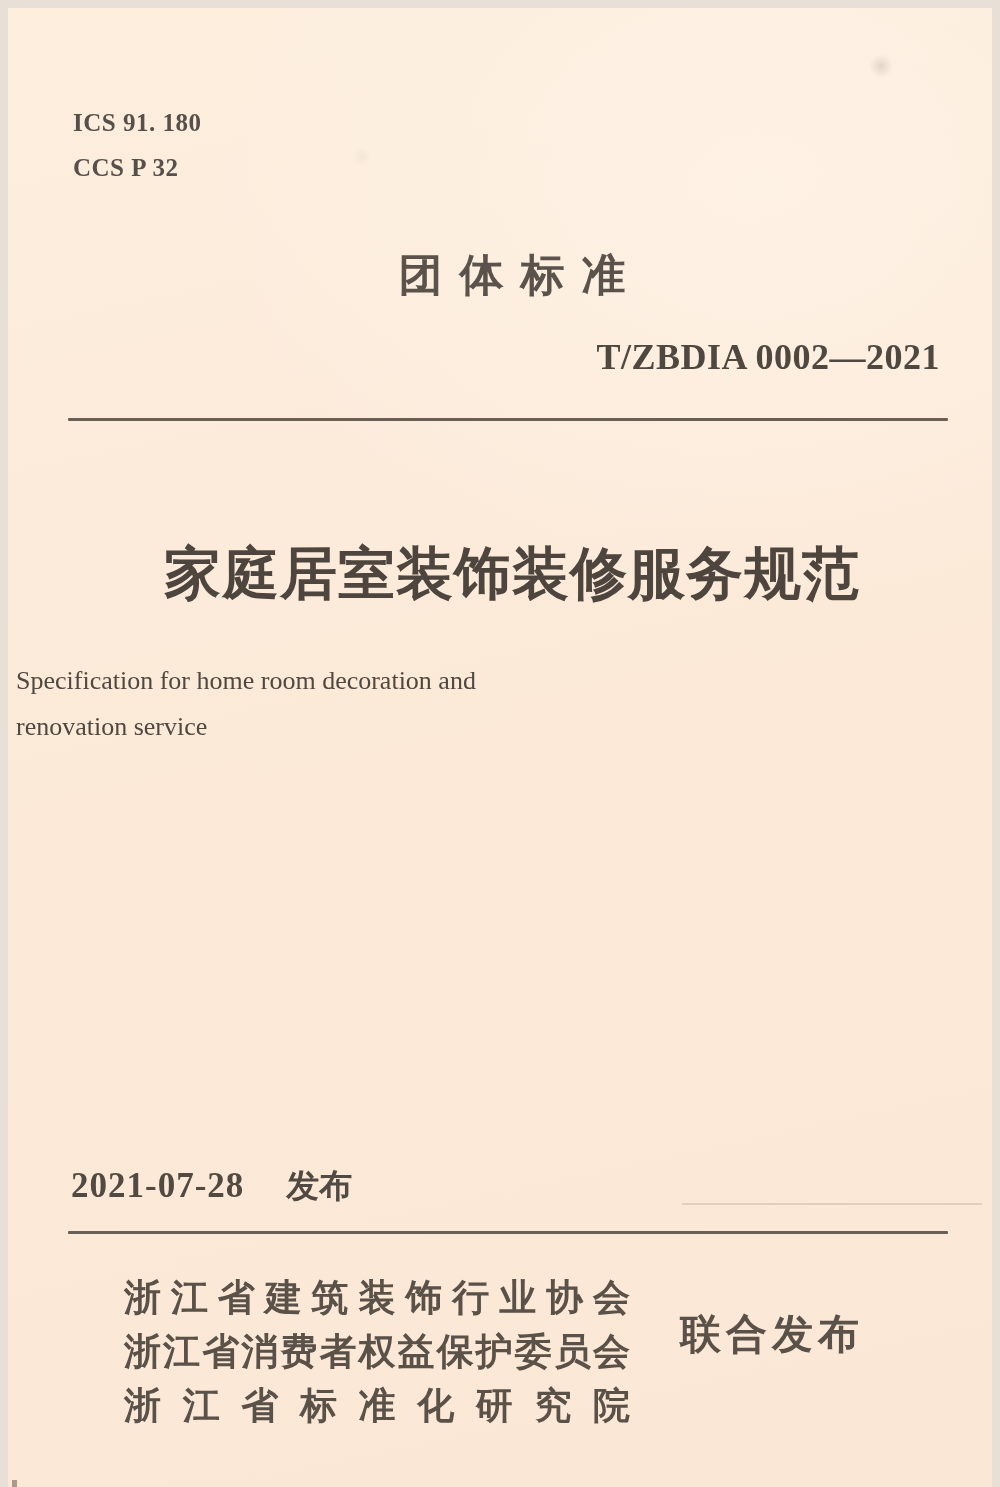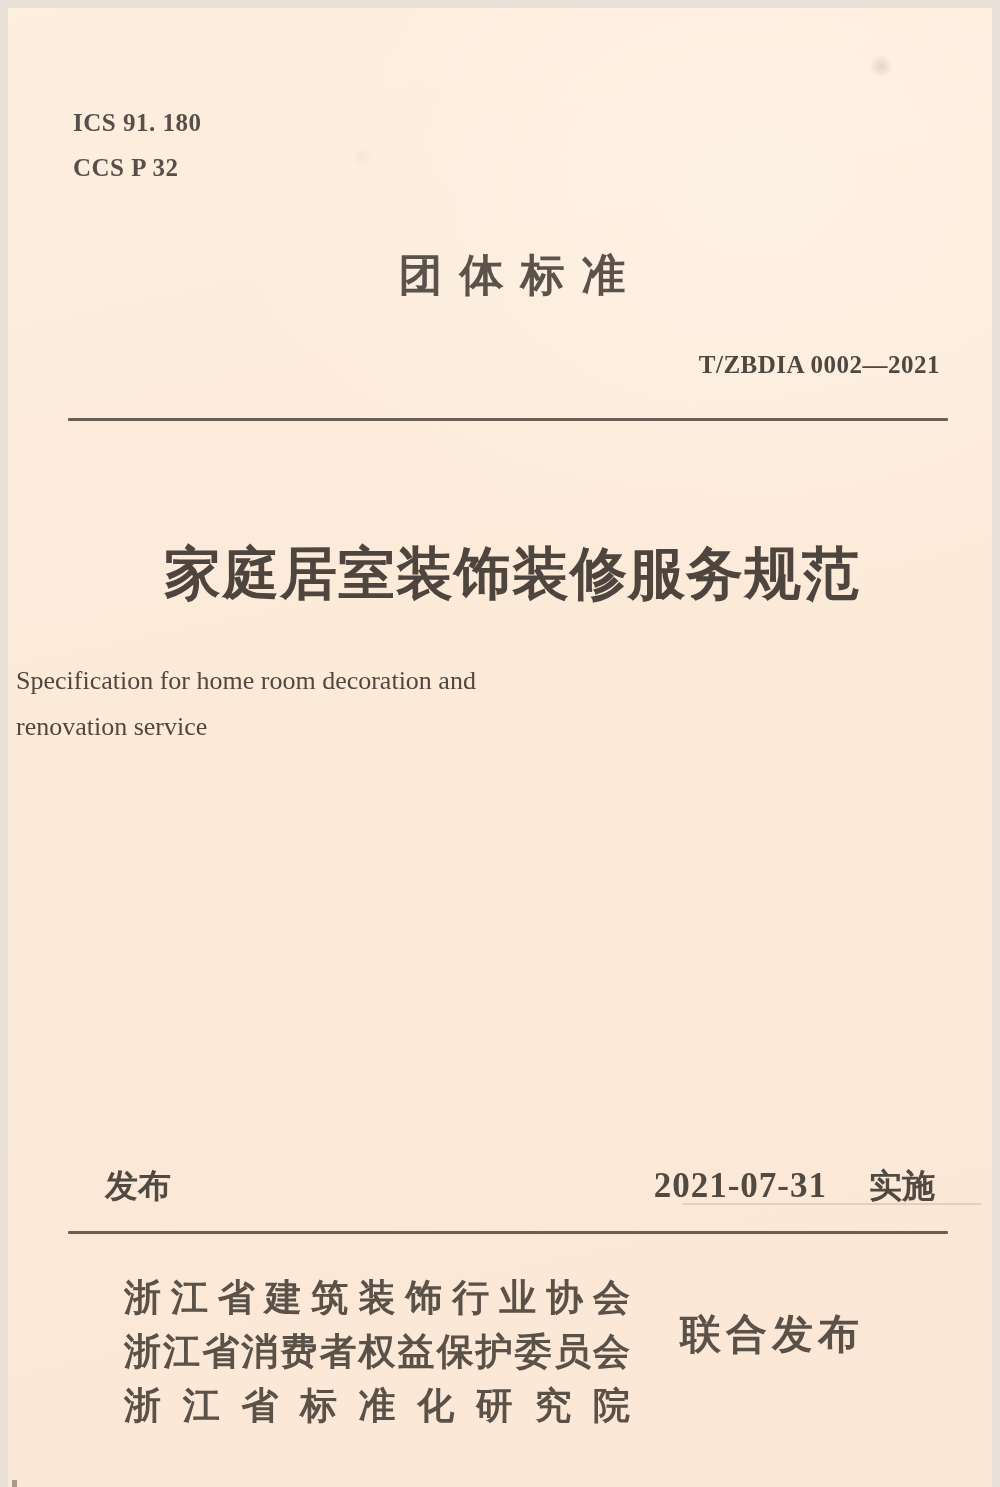--- a/index.html
+++ b/index.html
@@ -41,22 +41,22 @@
     letter-spacing: 17px;
     text-indent: 17px;
     color: #5a524b;
     font-family: "Liberation Serif", "DejaVu Serif", serif;
   }
 
   
   .std-number {
     position: absolute;
     right: 64px;
-    top: 339px;
-    font-size: 25px;
+    top: 324px;
+    font-size: 36px;
     font-weight: bold;
     letter-spacing: 0.5px;
     color: #4f4judge640;
     color: #4f4840;
     text-align: center;
   }
 
   
   .rule {
     position: absolute;
@@ -194,27 +194,24 @@
   <div class="rule rule-top"></div>
 
   <div class="title-cn">家庭居室装饰装修服务规范</div>
 
   <div class="title-en">
     <div>Specification for home room decoration and</div>
     <div>renovation service</div>
   </div>
 
   <div class="date-group left">
+    <span class="date-value">2021-07-28</span>
     <span class="date-label">发布</span>
   </div>
 
-  <div class="date-group right">
-    <span class="date-value">2021-07-31</span>
-    <span class="date-label">实施</span>
-  </div>
 
   <div class="rule rule-bottom"></div>
 
   <div class="publishers">
     <div class="publisher-line">浙江省建筑装饰行业协会</div>
     <div class="publisher-line">浙江省消费者权益保护委员会</div>
     <div class="publisher-line">浙江省标准化研究院</div>
   </div>
 
   <div class="joint-label">联合发布</div>

